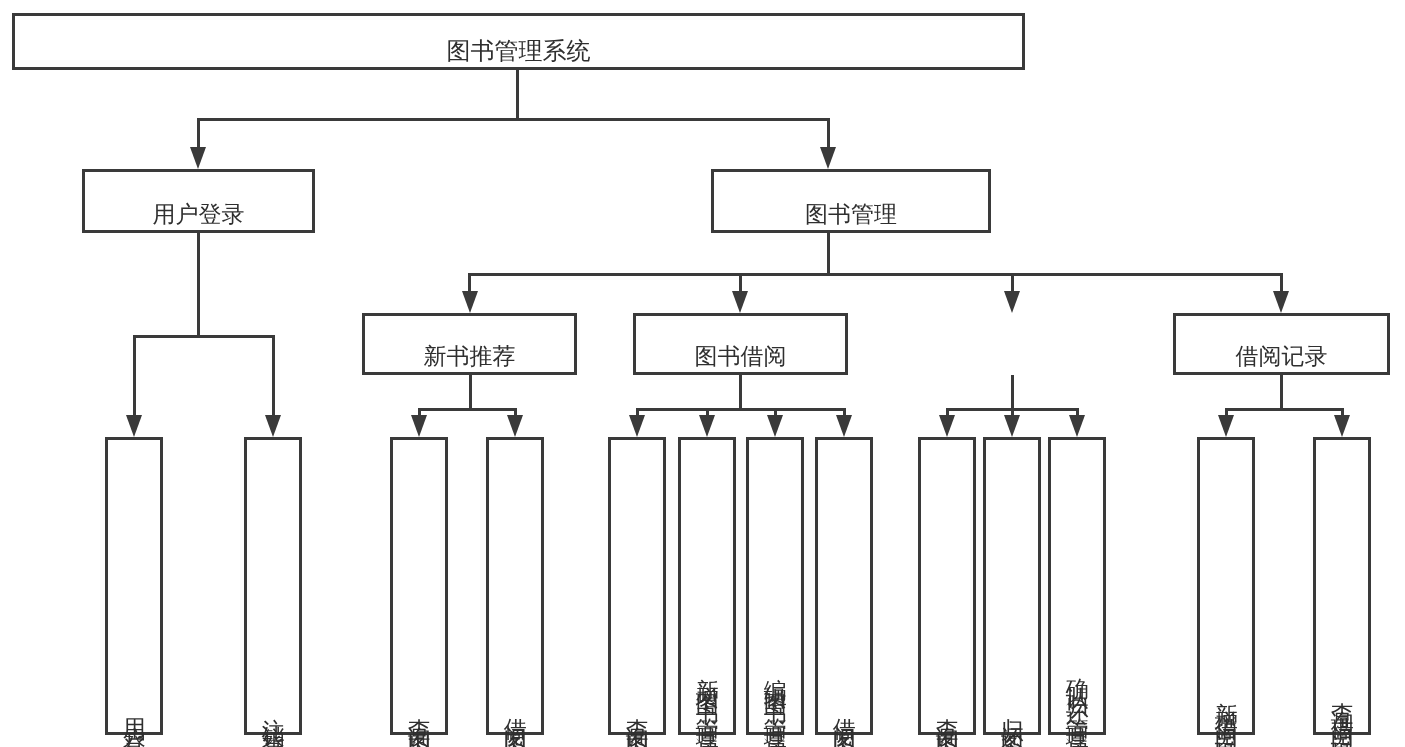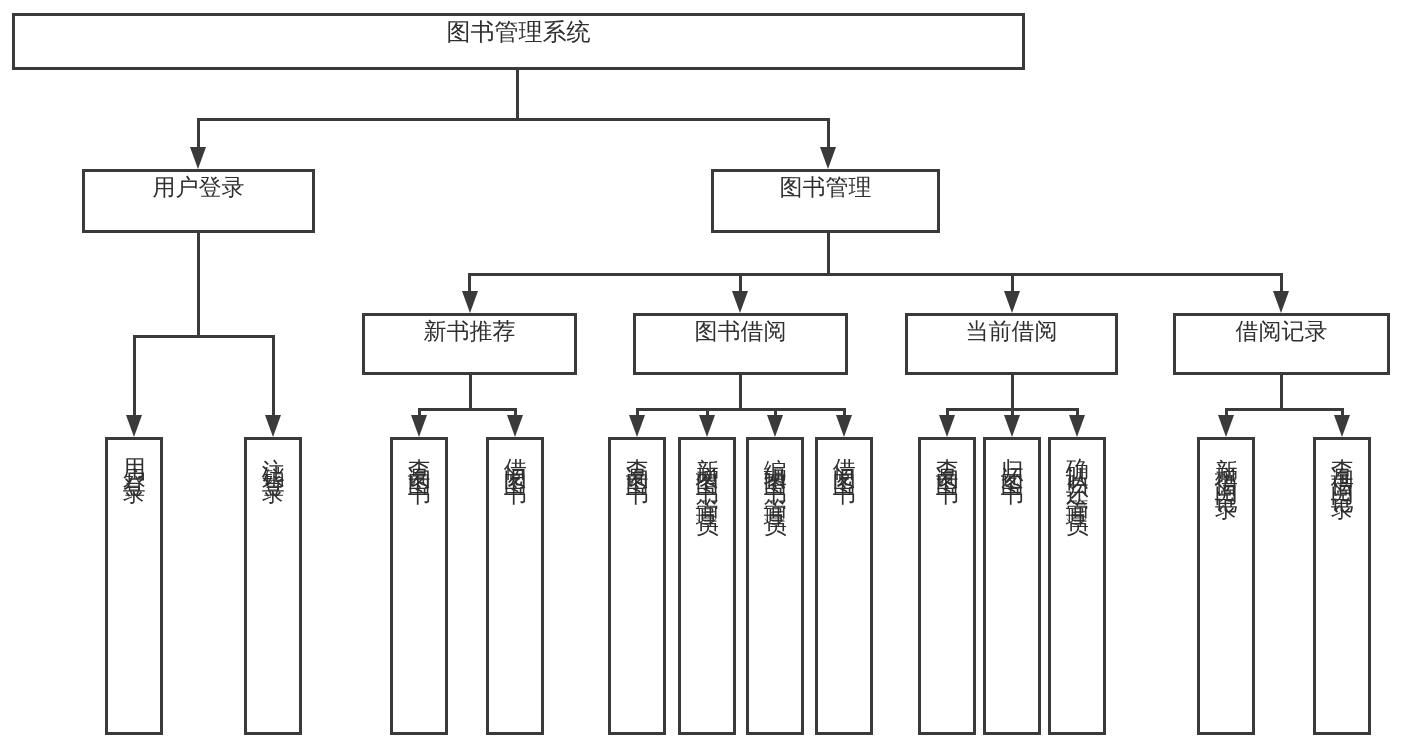--- a/index.html
+++ b/index.html
@@ -29,21 +29,21 @@
     border-right: 8px solid transparent;
     border-top: 22px solid var(--line);
   }
   
   .node {
     position: absolute;
     box-sizing: border-box;
     border: 3px solid var(--line);
     background: var(--background);
     display: flex;
-    align-items: flex-start;
+    align-items: flex-end;
     justify-content: center;
     font-size: 23px;
     color: var(--text);
     text-align: center;
   }
   .root { font-size: 24px; }
   .leaf {
     top: 437px;
     width: 58px;
     height: 298px;
@@ -130,35 +130,32 @@
   <div class="arr" style="left:1334px; top:415px;"></div>
 
   <div class="node root" style="left:12px; top:13px; width:1013px; height:57px;">
     <span>图书管理系统</span>
   </div>
 
   <div class="node" style="left:82px; top:169px; width:233px; height:64px;">
     <span>用户登录</span>
   </div>
 
-  <div class="node" style="left:711px; top:169px; width:229px; height:64px;">
+  <div class="node" style="left:711px; top:169px; width:280px; height:64px;">
     <span>图书管理</span>
   </div>
 
   <div class="node" style="left:633px; top:313px; width:215px; height:62px;">
     <span>图书借阅</span>
   </div>
 
   <div class="node" style="left:362px; top:313px; width:215px; height:62px;">
     <span>新书推荐</span>
   </div>
 
-  <div class="node" style="left:905px; top:313px; width:213px; height:62px;">
-    <span>当前借阅</span>
-  </div>
 
   <div class="node" style="left:1173px; top:313px; width:217px; height:62px;">
     <span>借阅记录</span>
   </div>
 
   <div class="node leaf" style="left:105px;">
     <span class="vtext">用户登录</span>
   </div>
   <div class="node leaf" style="left:244px;">
     <span class="vtext">注销登录</span>

